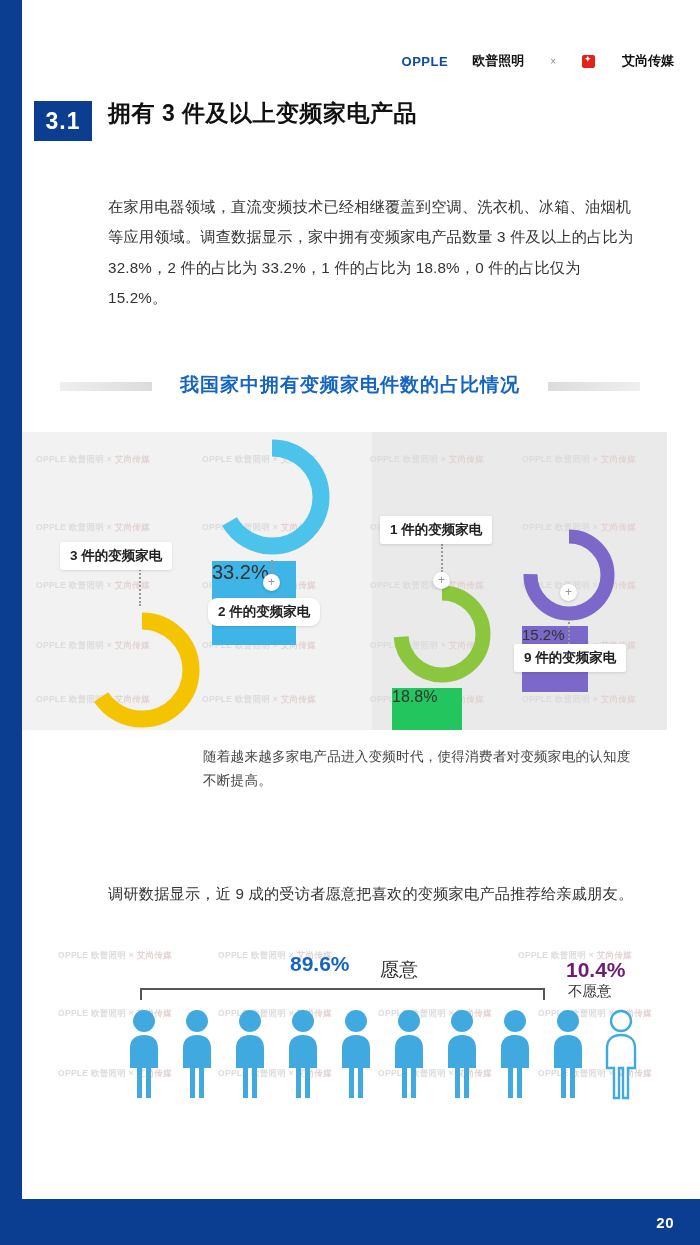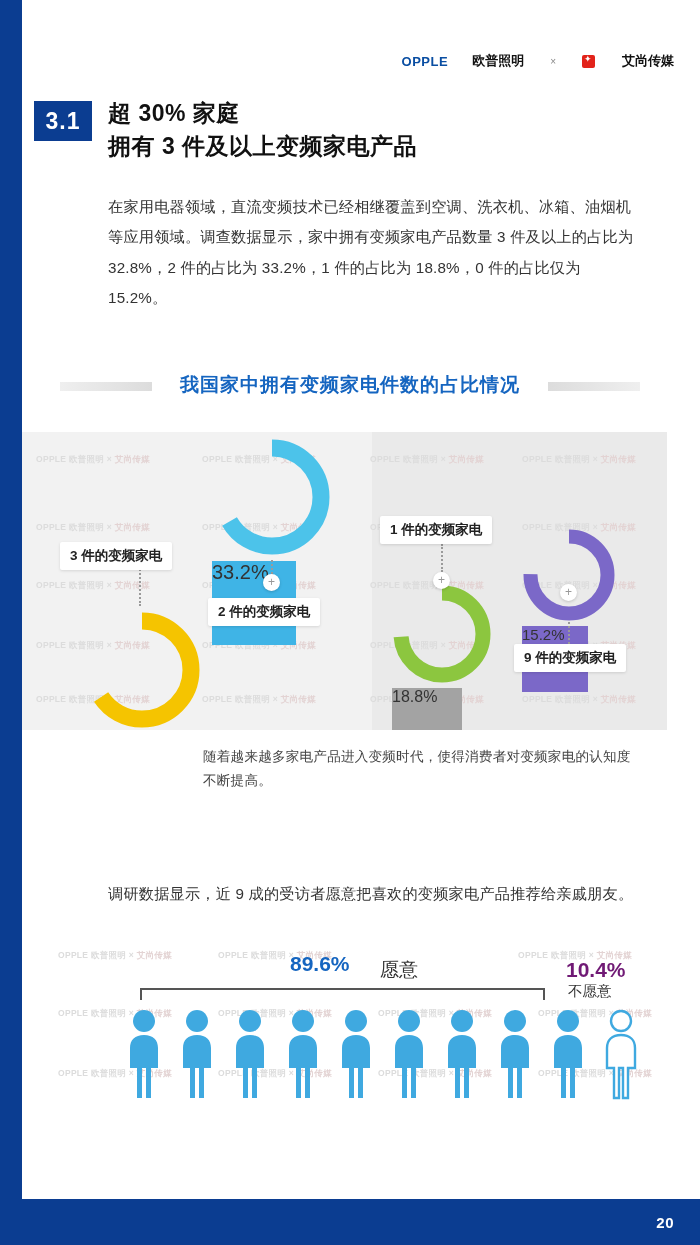--- a/index.html
+++ b/index.html
@@ -146,21 +146,20 @@
 <div class="logo-bar">
   <span class="opple-mark">OPPLE</span>
   <span class="opple-cn">欧普照明</span>
   <span class="logo-x">×</span>
   <span class="aishang-badge"></span>
   <span class="aishang-cn">艾尚传媒</span>
 </div>
 
 <div class="sec-num">3.1</div>
 <div class="sec-title">
-  <div>超 30% 家庭</div>
   <div>拥有 3 件及以上变频家电产品</div>
 </div>
 
 <div class="para" id="p1">在家用电器领域，直流变频技术已经相继覆盖到空调、洗衣机、冰箱、油烟机等应用领域。调查数据显示，家中拥有变频家电产品数量 3 件及以上的占比为 32.8%，2 件的占比为 33.2%，1 件的占比为 18.8%，0 件的占比仅为 15.2%。</div>
 
 <div class="title-deco l"></div>
 <div class="title-deco r"></div>
 <div class="chart-title">我国家中拥有变频家电件数的占比情况</div>
 
 <div class="panel">
@@ -198,36 +197,36 @@
     <svg width="120" height="120" viewBox="0 0 120 120">
       <circle cx="60" cy="60" r="49" fill="none" stroke="#f5c400" stroke-width="17" stroke-dasharray="202 106" transform="rotate(-90 60 60)"></circle>
     </svg>
     
   </div>
 
   <div style="position:absolute; left:370px; top:152px; width:100px; height:100px;">
     <svg width="100" height="100" viewBox="0 0 100 100">
       <circle cx="50" cy="50" r="41" fill="none" stroke="#8cc63f" stroke-width="15" stroke-dasharray="190 68" transform="rotate(-90 50 50)"></circle>
     </svg>
-    <div class="inner-fill" style="left:15px; top:15px; width:70px; height:70px; background:#a3a3a3; font-size:16px;">18.8%</div>
+    <div class="inner-fill" style="left:15px; top:15px; width:70px; height:70px; background:#22c55e; font-size:16px;">18.8%</div>
   </div>
 
   <div style="position:absolute; left:500px; top:96px; width:94px; height:94px;">
     <svg width="94" height="94" viewBox="0 0 94 94">
       <circle cx="47" cy="47" r="38.5" fill="none" stroke="#7b68c8" stroke-width="14" stroke-dasharray="182 60" transform="rotate(-90 47 47)"></circle>
     </svg>
     <div class="inner-fill" style="left:14px; top:14px; width:66px; height:66px; background:#7b68c8; font-size:15px;">15.2%</div>
   </div>
 
   <div class="dots" style="left:117px; top:130px; height:44px;"></div>
   <div class="lbl" style="left:38px; top:110px;">3 件的变频家电</div>
 
   <div class="dots" style="left:249px; top:128px; height:22px;"></div>
   <div class="plus" style="left:241px; top:142px;">+</div>
-  <div class="lbl" style="left:186px; top:166px;">2 件的变频家电</div>
+  <div class="lbl" style="left:186px; top:166px;border-radius:9px;">2 件的变频家电</div>
 
   <div class="dots" style="left:419px; top:112px; height:28px;"></div>
   <div class="plus" style="left:411px; top:140px;">+</div>
   <div class="lbl" style="left:358px; top:84px;">1 件的变频家电</div>
 
   <div class="dots" style="left:546px; top:190px; height:22px;"></div>
   <div class="plus" style="left:538px; top:152px;">+</div>
   <div class="lbl" style="left:492px; top:212px;">9 件的变频家电</div>
 </div>
 

